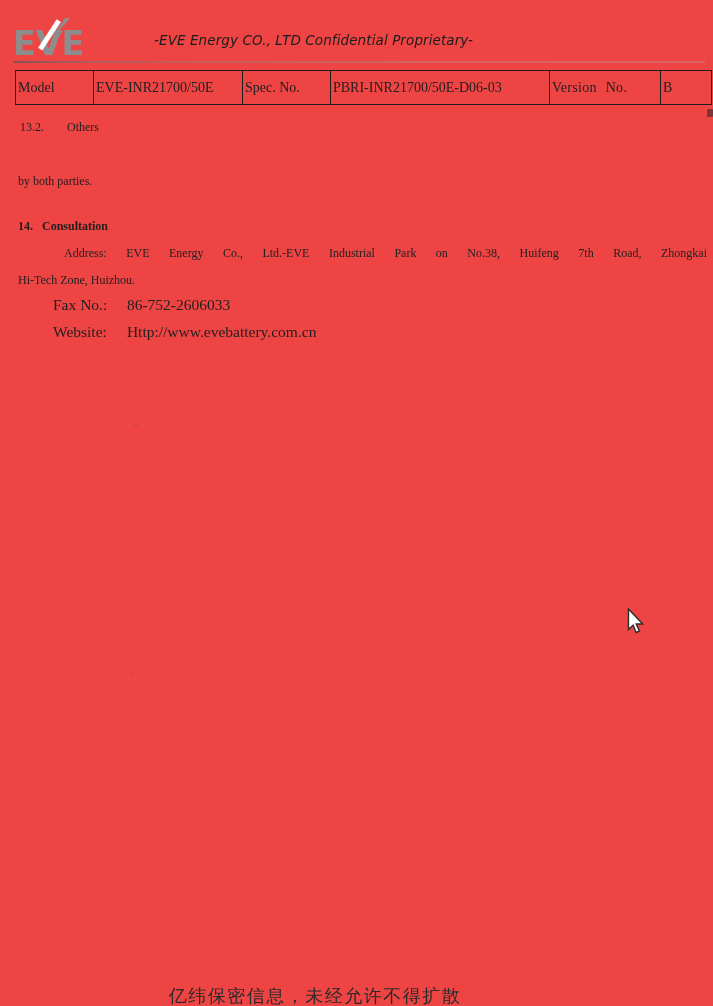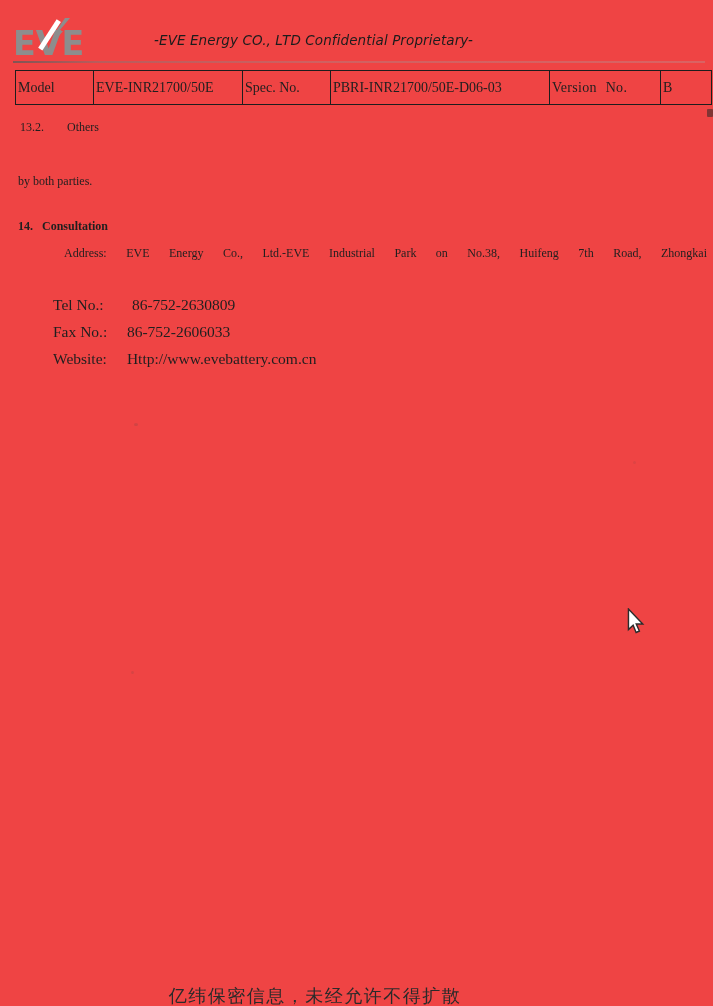--- a/index.html
+++ b/index.html
@@ -166,26 +166,23 @@
   </div>
 
   <div class="t-line para-l2">by both parties.</div>
 
   <div class="t-line heading-14">
     <span class="sec-num">14.</span>
     <span class="sec-title">Consultation</span>
   </div>
 
   <div class="t-line addr-l1">Address: EVE Energy Co., Ltd.-EVE Industrial Park on No.38, Huifeng 7th Road, Zhongkai</div>
+  <div class="t-line addr-l2">Hi-Tech Zone, Huizhou.</div>
 
   <div class="contacts">
-    <div class="contact-row first">
-      <span class="contact-label">Tel No.:</span>
-      <span class="contact-value">86-752-2630809</span>
-    </div>
     <div class="contact-row">
       <span class="contact-label">Fax No.:</span>
       <span class="contact-value">86-752-2606033</span>
     </div>
     <div class="contact-row">
       <span class="contact-label">Website:</span>
       <span class="contact-value">Http://www.evebattery.com.cn</span>
     </div>
   </div>
 

